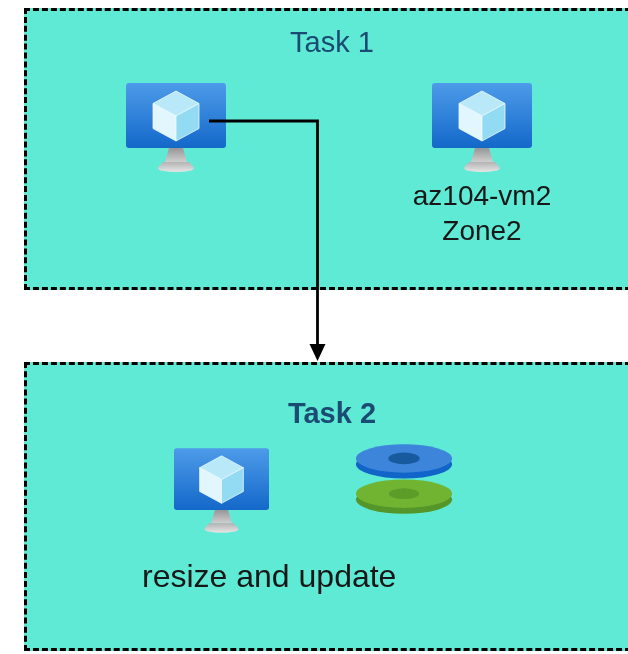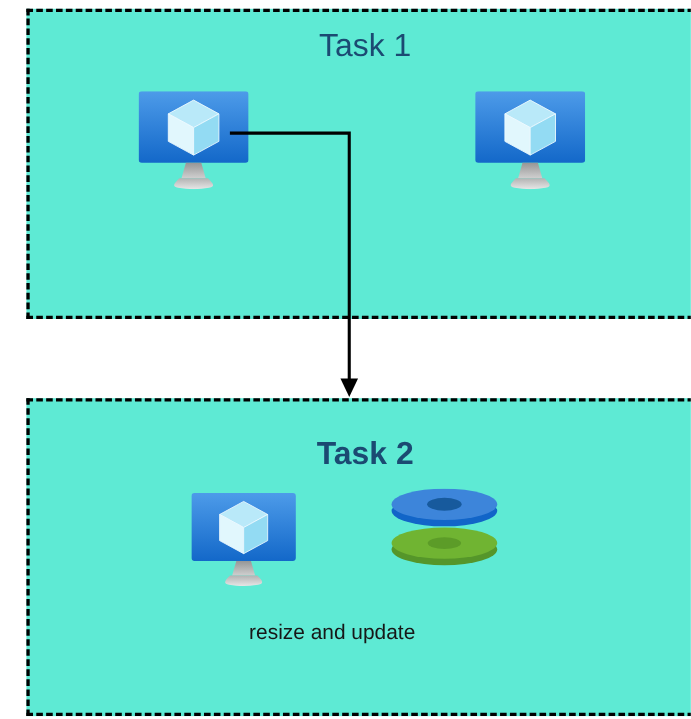--- a/index.html
+++ b/index.html
@@ -45,22 +45,21 @@
     white-space: nowrap;
   }
   .vm-label span { display: block; }
   #vm1-label { left: 40px;  top: 167px; }
   #vm2-label { left: 345px; top: 167px; }
 
   .caption {
     position: absolute;
     left: 115px; top: 192px;
     width: 320px;
-    text-align: center;
-    font-size: 19px;
+    font-size: 32px;
     line-height: 38px;
     color: #171717;
     white-space: nowrap;
   }
 
   #connector-arrow {
     position: absolute;
     left: 0; top: 0;
     pointer-events: none;
   }
@@ -101,20 +100,22 @@
 
   <svg class="icon-abs" style="left:405px;top:72px" width="100" height="89" viewBox="0 0 100 89">
     <rect x="0" y="0" width="100" height="65" rx="3" fill="url(#screenGrad)"></rect>
     <polygon points="50,8 73,20.5 50,33 27,20.5" fill="#b9e9f9" stroke="#eefaff" stroke-width="0.8"></polygon>
     <polygon points="27,20.5 50,33 50,58 27,45.5" fill="#e1f7fd" stroke="#eefaff" stroke-width="0.8"></polygon>
     <polygon points="50,33 73,20.5 73,45.5 50,58" fill="#93dbf3" stroke="#eefaff" stroke-width="0.8"></polygon>
     <polygon points="43,65 57,65 61,79 39,79" fill="url(#neckGrad)"></polygon>
     <path d="M37,79 L63,79 C68,84 70,86.5 64,87.7 C55,89.4 45,89.4 36,87.7 C30,86.5 32,84 37,79 Z" fill="url(#baseGrad)"></path>
   </svg>
   <div class="vm-label" id="vm2-label">
+    <span>az104-vm2</span>
+    <span>Zone2</span>
   </div>
 </section>
 
 <svg id="connector-arrow" width="628" height="654" viewBox="0 0 628 654">
   <polyline points="209,121 317.5,121 317.5,345" fill="none" stroke="#000000" stroke-width="2.8"></polyline>
   <polygon points="309.5,344 325.5,344 317.5,361" fill="#000000"></polygon>
 </svg>
 
 <section class="panel" id="task2-panel">
   <h2 class="panel-title" style="margin:12px;font-weight:bold">Task 2</h2>

